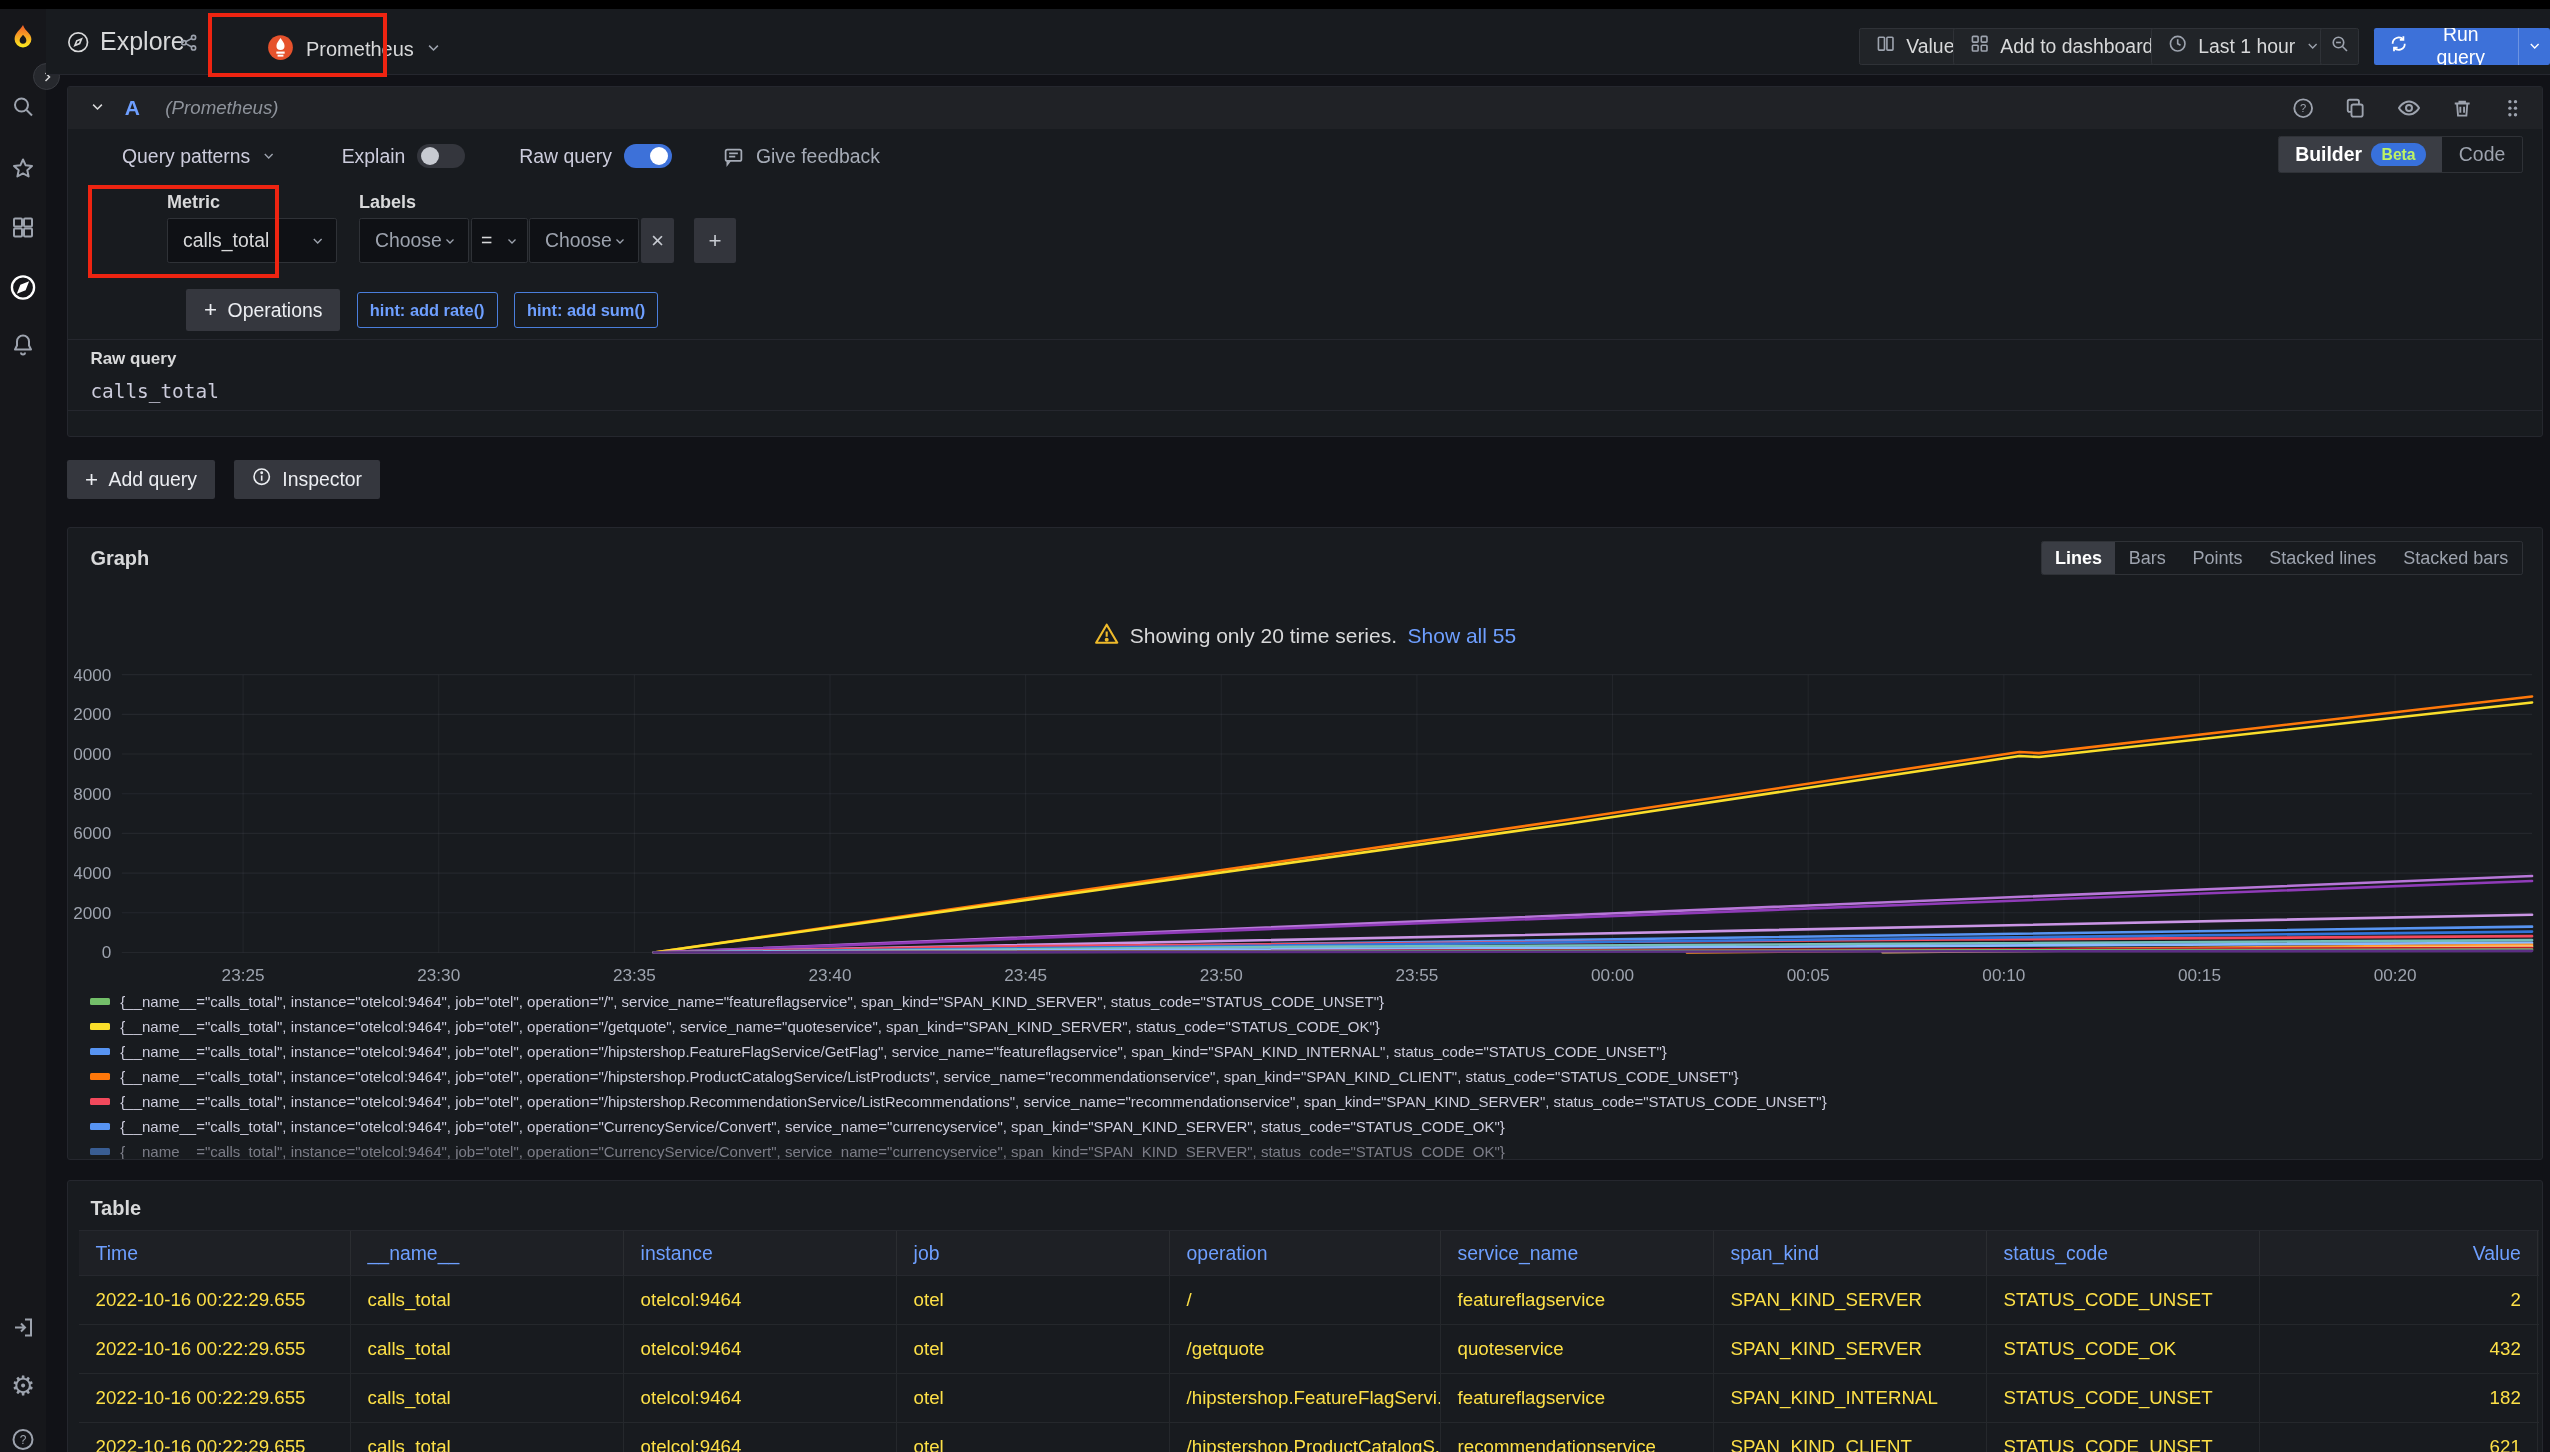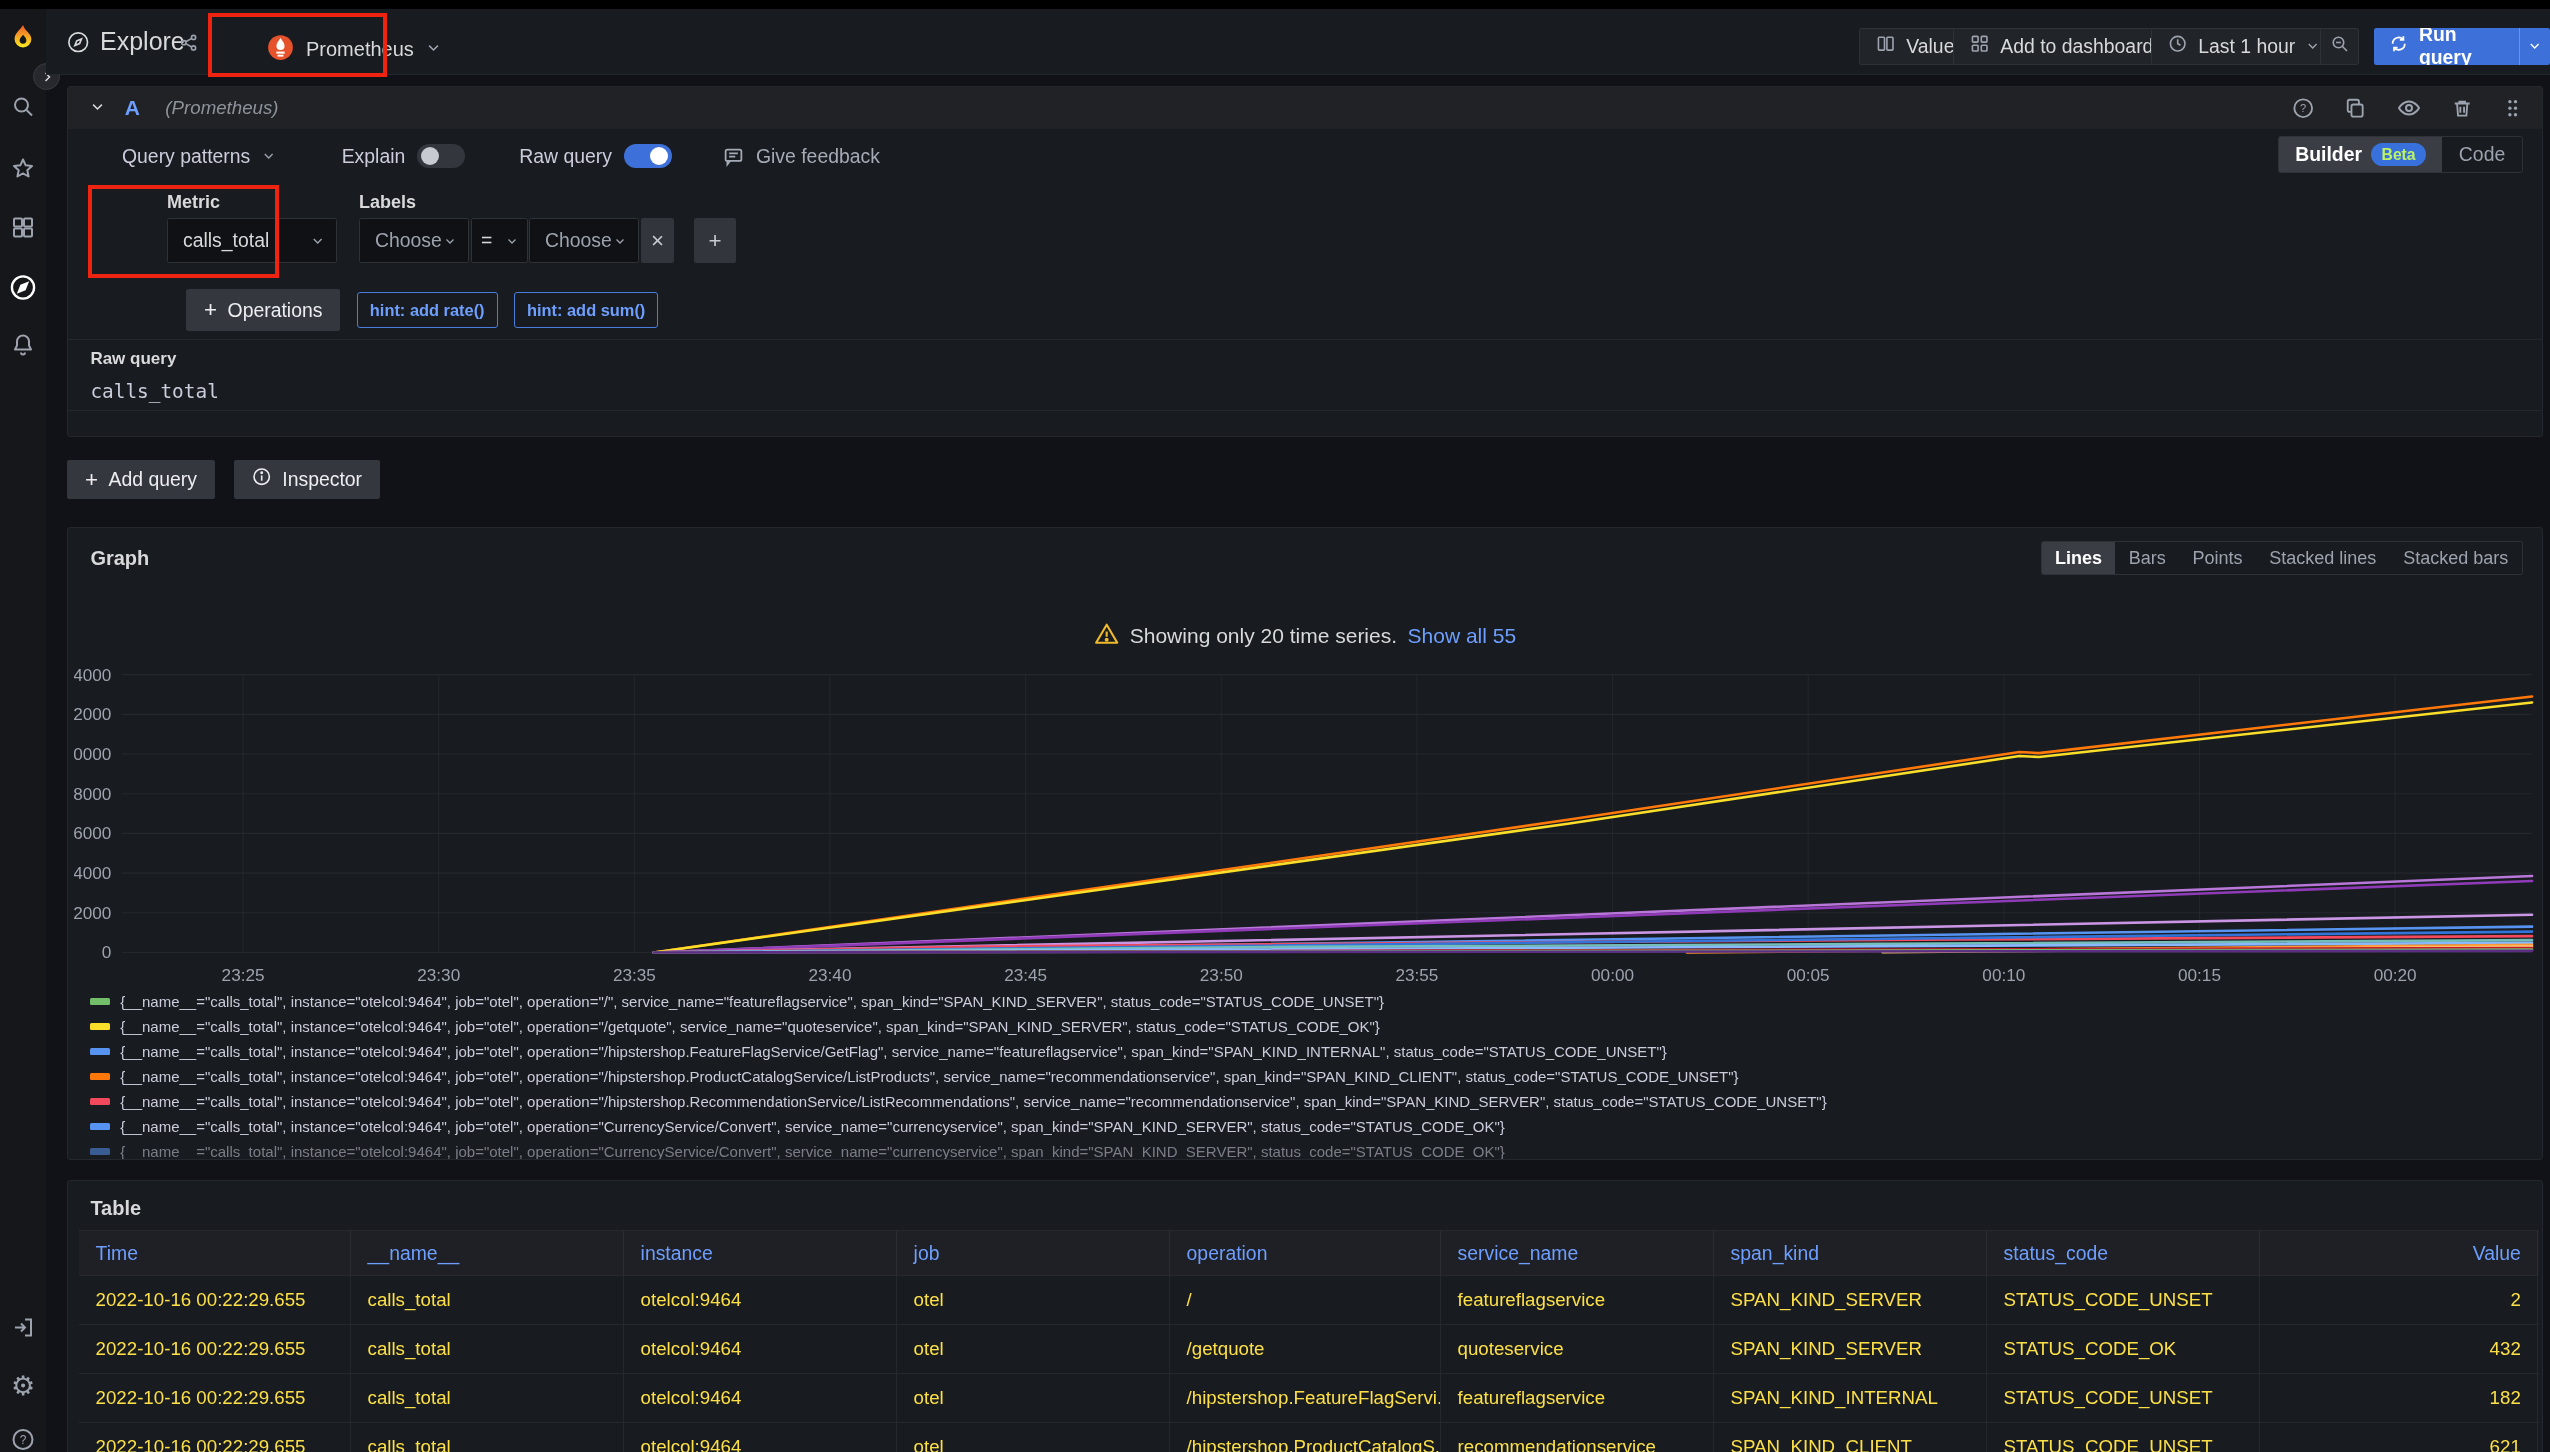--- a/index.html
+++ b/index.html
@@ -1,28 +1,28 @@
 <!DOCTYPE html>
 <html style="font-size:12px"><head>
 <meta charset="utf-8">
 <style>
   * { margin:0; padding:0; box-sizing:border-box; }
   html,body { background:#000; }
   body { font-family:"Liberation Sans", sans-serif; -webkit-font-smoothing:antialiased; }
   #screen { position:relative; width:2550px; height:1453px; background:#111217; overflow:hidden; color:#CCCCDC; }
-  .abs { position:absolute; }
+  .abs { position:absolute;text-align:center; }
 
   
   #top-strip { left:0; top:0; width:2550px; height:9px; background:#000; }
   #topnav { left:46px; top:9px; width:2504px; height:66px; background:#181B1F; border-bottom:0.7px solid #25272E; }
   .nav-title { font-size:25px; font-weight:500; color:#D8D9DA; }
   .nav-btn { display:flex; align-items:center; gap:10.5px; height:37px; padding:0 16.4px; background:#212428; border:0.7px solid #2F3237; border-radius:2.2px; color:#D8D9DA; font-size:19.4px; font-weight:500; cursor:pointer; }
   .icon { display:inline-flex; align-items:center; justify-content:center; color:#9DA3AE; }
   .run-btn { display:flex; align-items:center; height:37px; background:#3D71D9; border-radius:2.2px; color:#fff; font-size:19.4px; font-weight:500; overflow:hidden; }
-  .run-main { display:flex; align-items:center; gap:10.5px; padding:0 15px; height:100%;font-weight:bold; }
+  .run-main { display:flex; align-items:center; gap:10.5px; padding:0 15px; height:100%; }
   .run-caret { display:flex; align-items:center; justify-content:center; width:34px; height:100%; border-left:0.7px solid rgba(255,255,255,0.25); }
 
   
   #sidebar { left:0; top:9px; width:46px; height:1444px; background:#16171B; }
   .side-ic { position:absolute; left:50%; transform:translate(-50%,-50%); }
   #expand-btn { left:33px; top:63px; width:27px; height:27px; border-radius:50%; background:#26282D; border:0.7px solid #393B41; color:#D8D9DA; display:flex; align-items:center; justify-content:center; }
 
   
   .panel { position:absolute; left:67px; width:2476px; background:#181B1F; border:0.7px solid #25272E; border-radius:3px; overflow:hidden; }
   .panel-title { font-size:20px; font-weight:700; color:#D8D9DA; }

